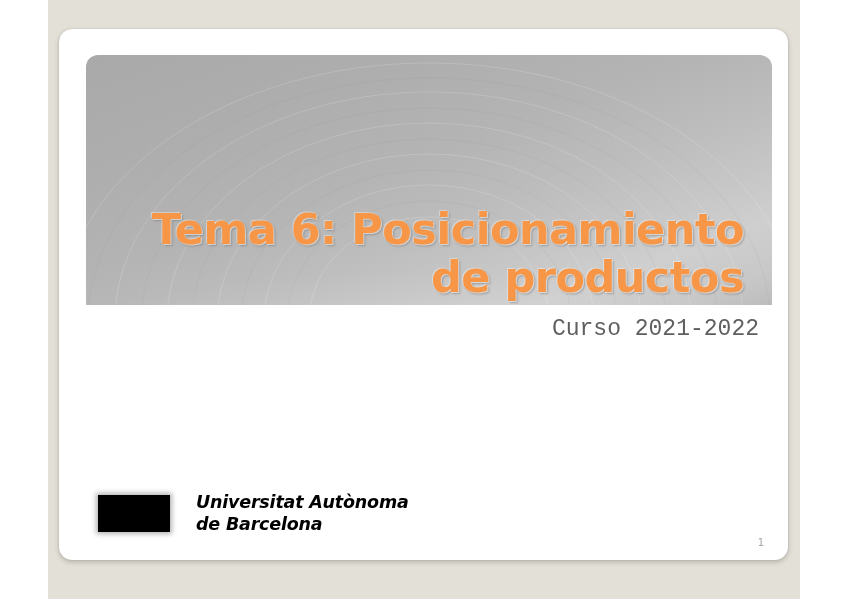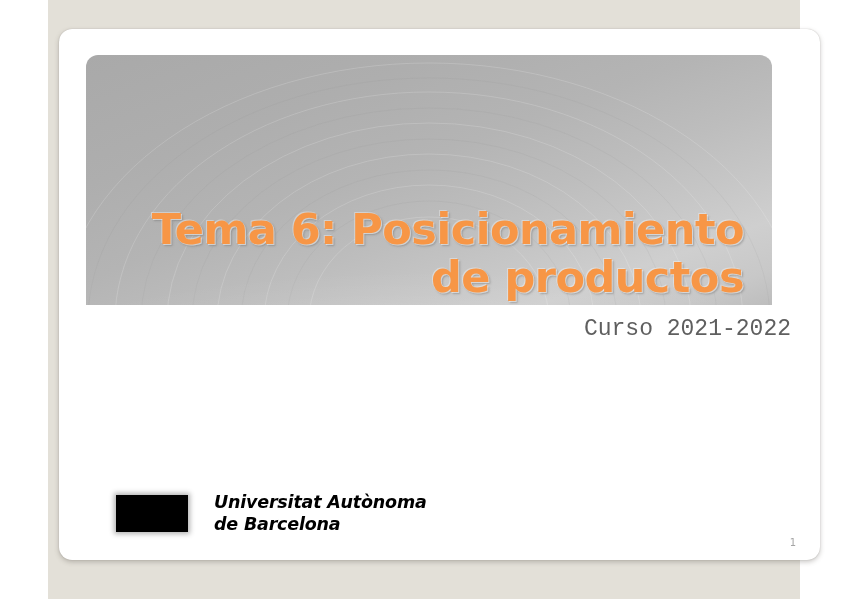--- a/index.html
+++ b/index.html
@@ -36,21 +36,20 @@
   #slide-card {
     position: absolute;
     left: 59px;
     top: 29px;
     width: 729px;
     height: 531px;
     background: #ffffff;
     border-radius: 13px;
     box-shadow: 0 2px 5px rgba(90, 86, 78, 0.33),
                 0 0 1px rgba(120, 116, 108, 0.5);
-    padding-left: 32px;
   }
 
   
   #title-banner {
     position: absolute;
     left: 27px;
     top: 26px;
     width: 686px;
     height: 250px;
     border-top-left-radius: 12px;
@@ -123,21 +122,20 @@
     letter-spacing: 0px;
   }
 
   
   #footer-logo {
     position: absolute;
     left: 39px;
     top: 462px;
     display: flex;
     align-items: center;
-    margin-left: 18px;
   }
   #logo-mark {
     width: 72px;
     height: 37px;
     background: #000000;
     box-shadow: 0 0 5px 2px rgba(0,0,0,0.30);
     flex: none;
   }
   #logo-text {
     margin-left: 26px;

